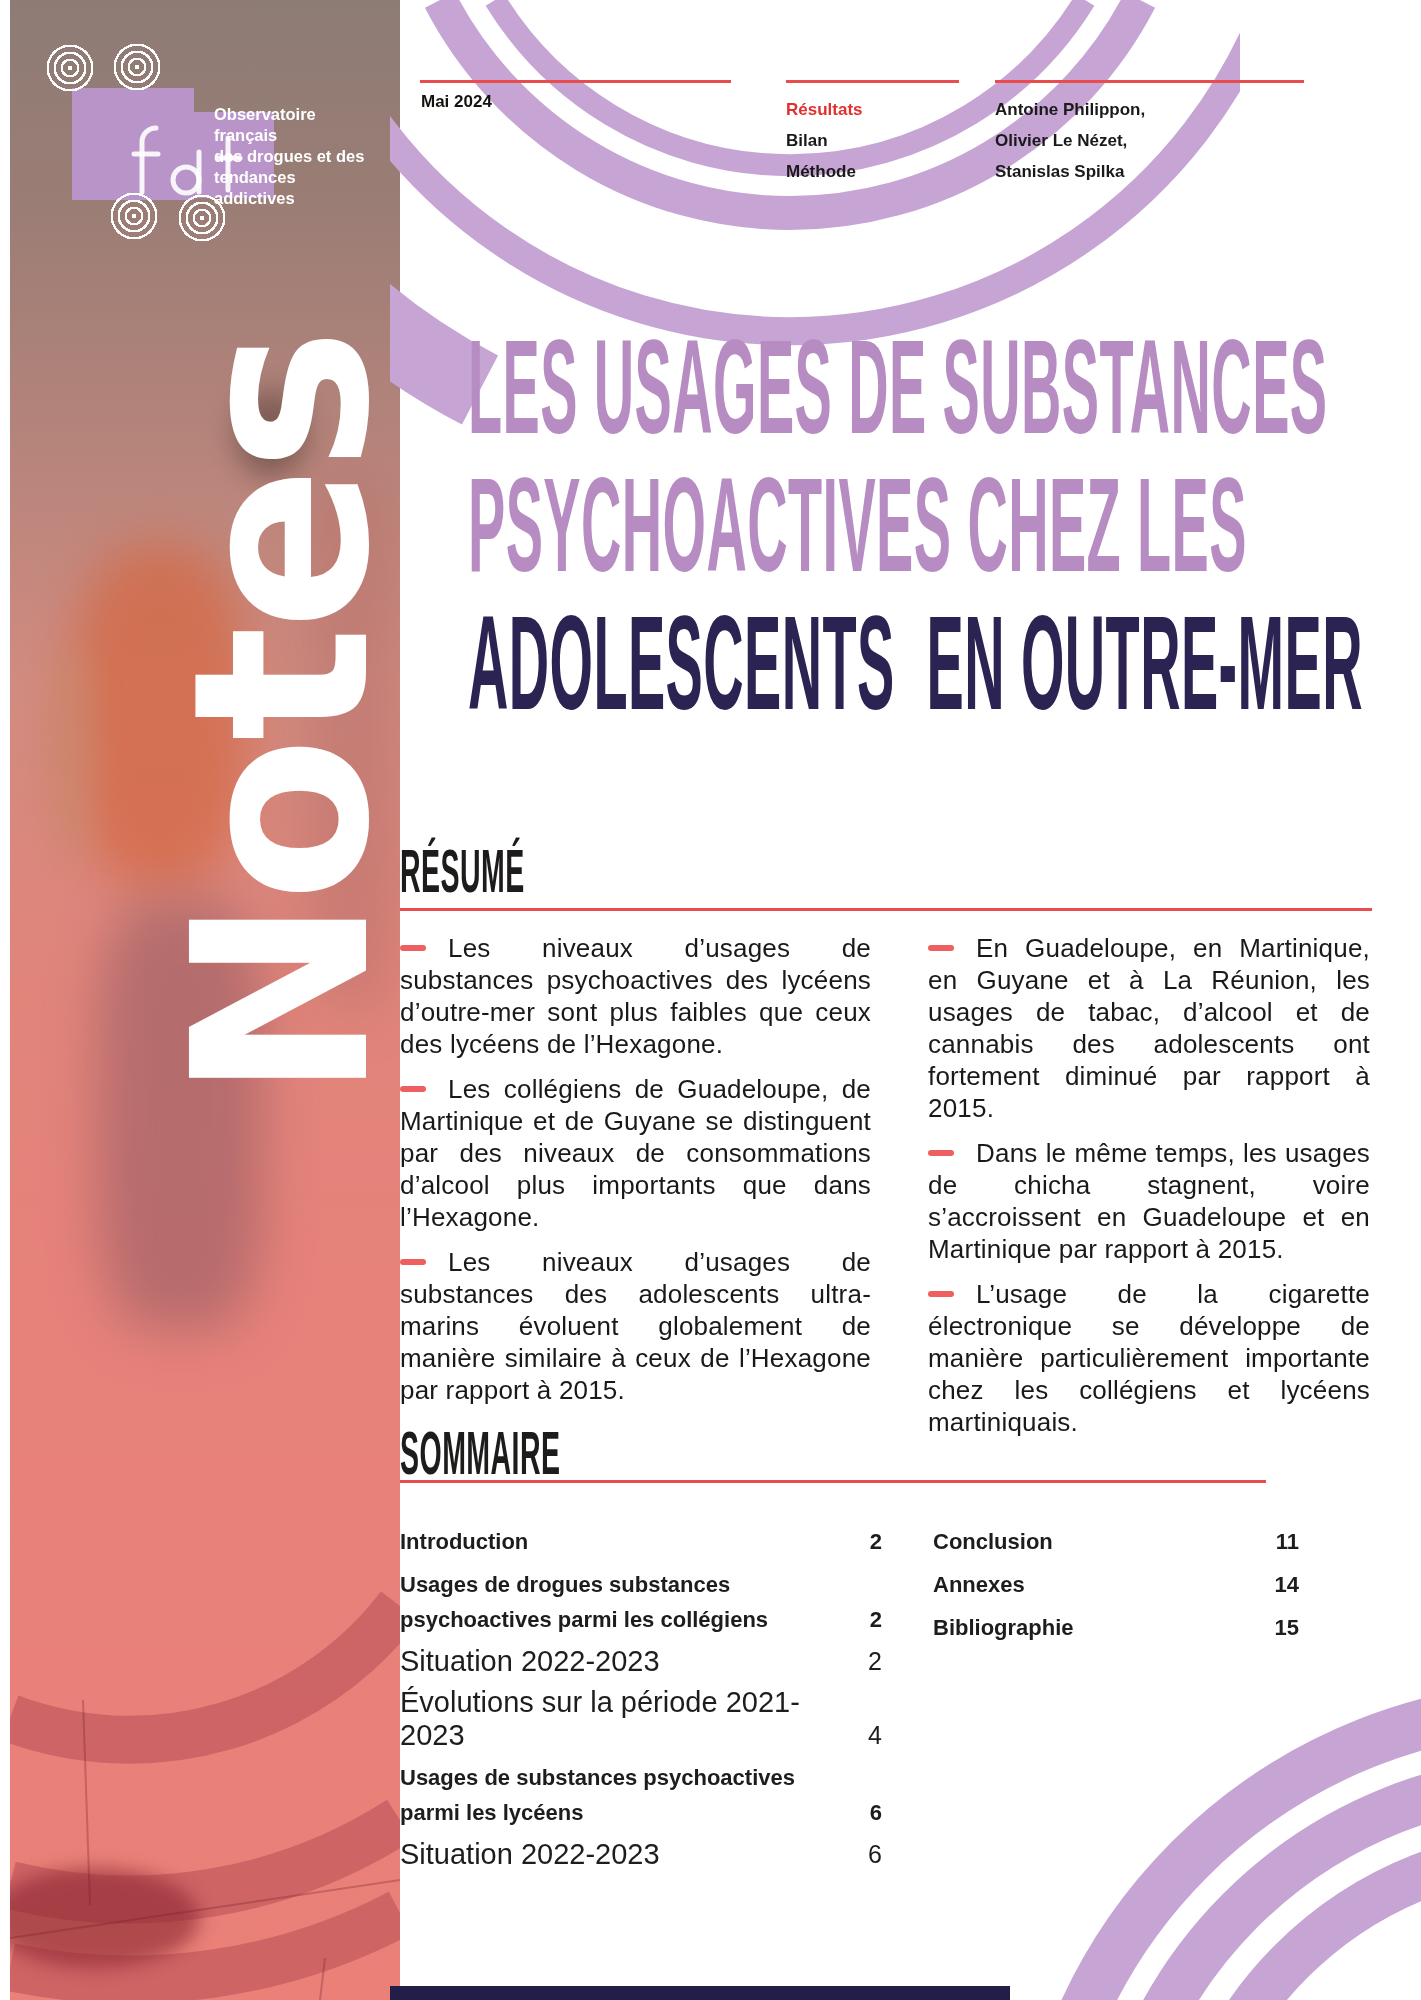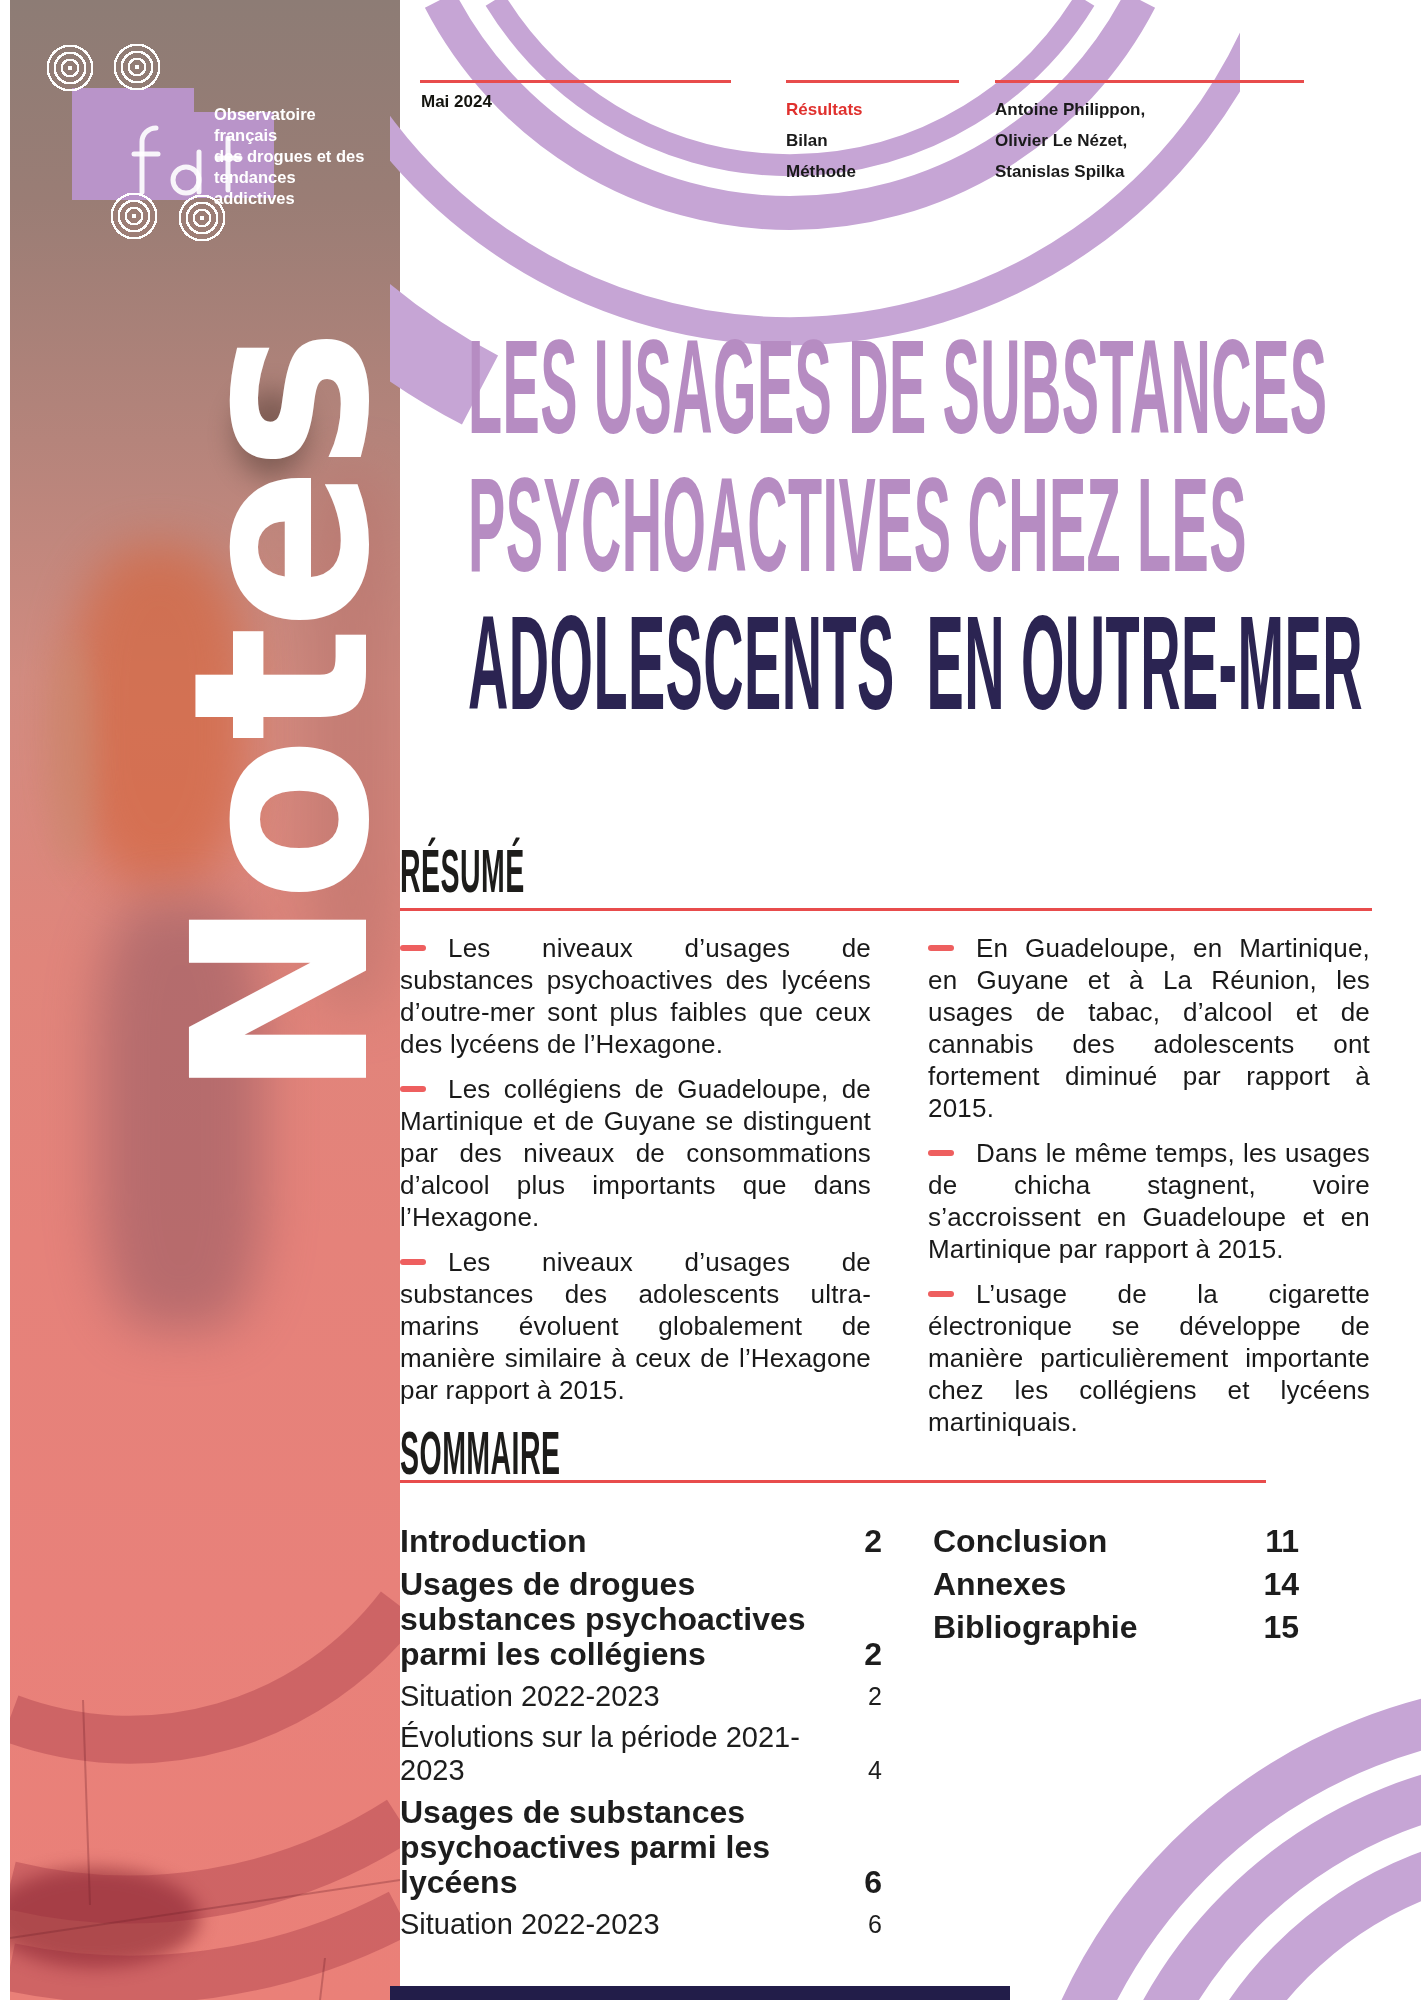--- a/index.html
+++ b/index.html
@@ -70,21 +70,21 @@
   .dash{display:inline-block;width:26px;height:6px;background:#ee5f5f;border-radius:3px;
         margin-right:22px;vertical-align:6px;}
 
   
   .toc{position:absolute;top:1524px;}
   .toc-left{left:400px;width:482px;}
   .toc-right{left:896px;width:366px;margin-left:37px;}
   .trow{display:flex;justify-content:space-between;align-items:flex-end;margin-bottom:8px;}
   .trow .tlabel{font-size:29px;line-height:33px;color:#1d1d1d;font-weight:400;}
   .trow .tpage{font-size:25px;line-height:33px;color:#1d1d1d;font-weight:400;padding-left:10px;}
-  .trow.bold .tlabel,.trow.bold .tpage{font-weight:700;font-size:32px;line-height:35px;}
+  .trow.bold .tlabel,.trow.bold .tpage{font-weight:700;font-size:22px;line-height:35px;}
 
   
   .bottom-bar{position:absolute;left:390px;top:1986px;width:620px;height:14px;background:#221d49;}
 </style>
 </head>
 <body>
 
 <div class="page">
 
   <aside class="sidebar">

